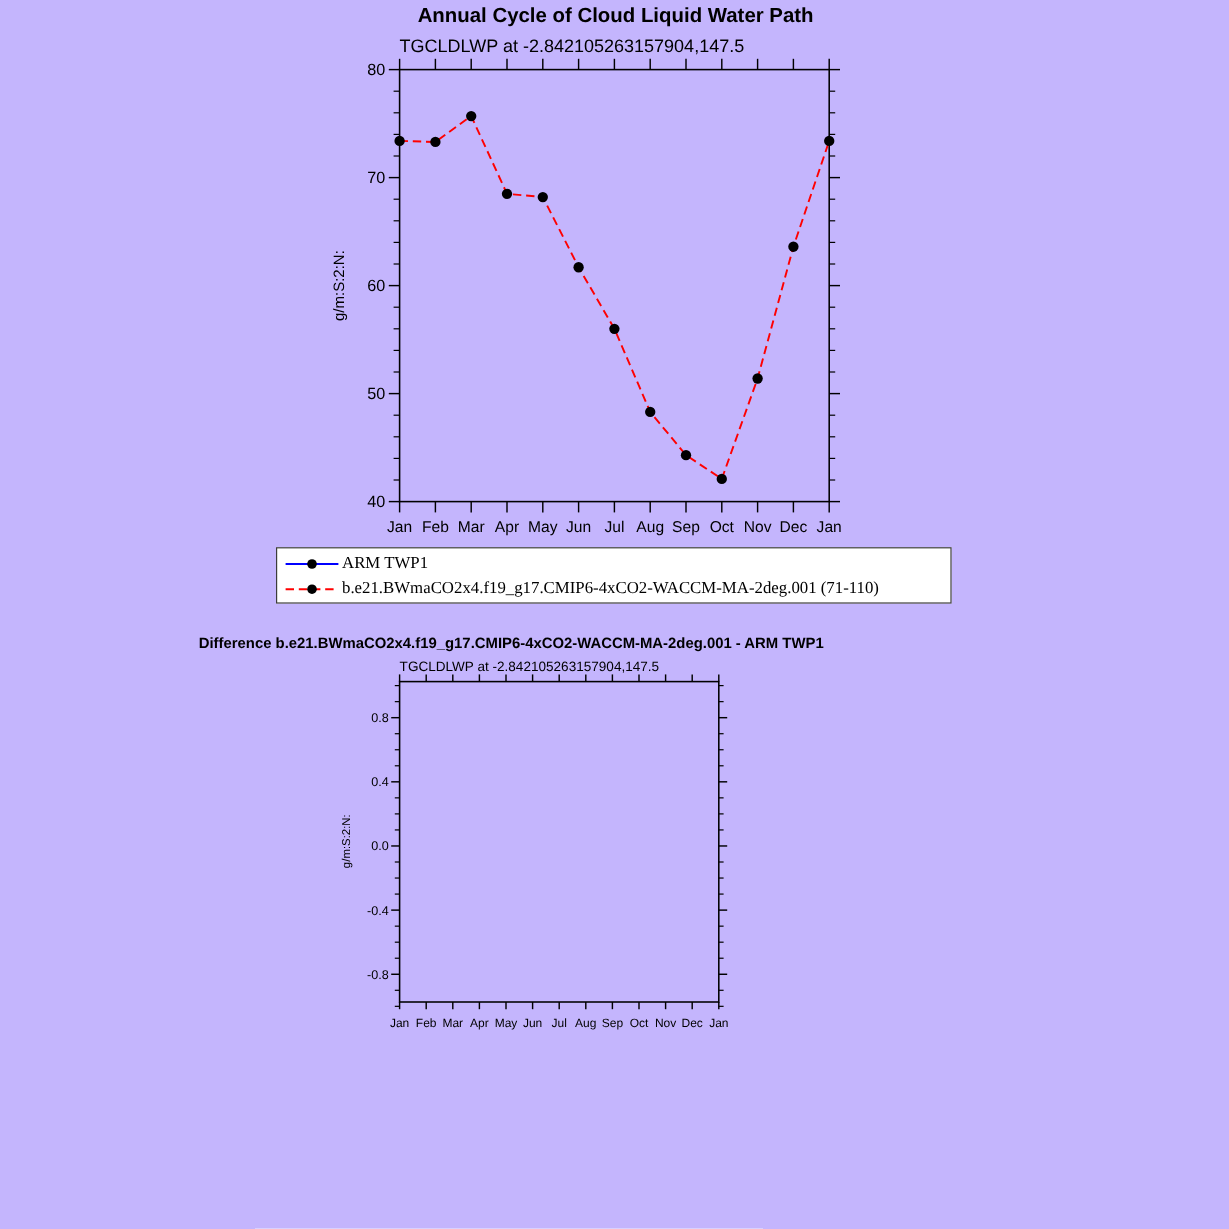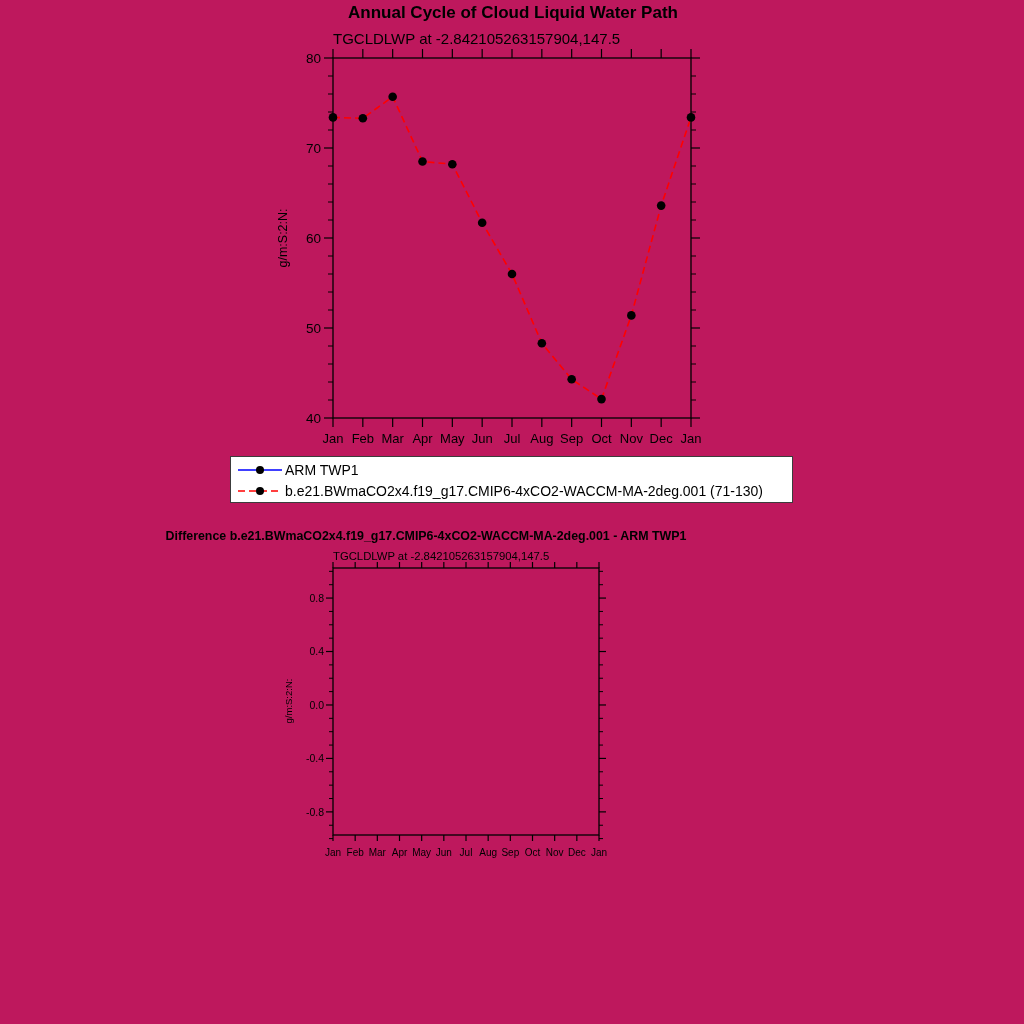--- a/index.html
+++ b/index.html
@@ -1,27 +1,27 @@
 <!DOCTYPE html>
 <html><head>
 <meta charset="utf-8">
 <style>
   html,body{margin:0;padding:0;background:#fff;}
-  .page{position:relative;width:1024px;height:1024px;background:#be185d;
+  .page{position:relative;width:1024px;height:1024px;background:#c4b5fd;
         font-family:"Liberation Sans",sans-serif;color:#000;overflow:hidden;}
   #plots{position:absolute;left:0;top:0;}
   #plots text{font-family:"Liberation Sans",sans-serif;fill:#000;}
   .title1{position:absolute;top:3px;left:513px;transform:translateX(-50%);
           font-size:17px;font-weight:bold;white-space:nowrap;}
   .subtitle1{position:absolute;top:30px;left:333px;font-size:15px;white-space:nowrap;}
   .title2{position:absolute;top:529px;left:426px;transform:translateX(-50%);
           font-size:12.4px;font-weight:bold;white-space:nowrap;}
   .subtitle2{position:absolute;top:550px;left:333px;font-size:11.3px;white-space:nowrap;}
   .legend{position:absolute;left:230px;top:456px;width:563px;height:47px;
-          border:1px solid #3c3c3c;box-sizing:border-box;padding:2px 0 0 6px;background:#fff;}
+          border:1px solid #3c3c3c;box-sizing:border-box;padding:2px 0 0 6px;background:#fff;font-family:Liberation Serif, serif;}
   .lrow{display:flex;align-items:center;height:21px;}
   .lsample{margin-right:2px;flex:0 0 auto;}
   .llabel{font-size:14px;white-space:nowrap;}
 </style>
 </head>
 <body>
 
 <div class="page">
   <div class="title1">Annual Cycle of Cloud Liquid Water Path</div>
   <div class="subtitle1">TGCLDLWP at -2.842105263157904,147.5</div>
@@ -229,19 +229,19 @@
           <line x1="1" y1="8" x2="45" y2="8" stroke="#0000ff" stroke-width="1.6"></line>
           <circle cx="23" cy="8" r="4" fill="#000000"></circle>
         </svg>
         <span class="llabel">ARM TWP1</span>
       </div>
       <div class="lrow">
         <svg class="lsample" width="46" height="16" viewBox="0 0 46 16">
           <line x1="1" y1="8" x2="45" y2="8" stroke="#ff0000" stroke-width="1.6" stroke-dasharray="7,4"></line>
           <circle cx="23" cy="8" r="4" fill="#000000"></circle>
         </svg>
-        <span class="llabel">b.e21.BWmaCO2x4.f19_g17.CMIP6-4xCO2-WACCM-MA-2deg.001 (71-130)</span>
+        <span class="llabel">b.e21.BWmaCO2x4.f19_g17.CMIP6-4xCO2-WACCM-MA-2deg.001 (71-110)</span>
       </div>
     </div>
 
   <div class="title2">Difference b.e21.BWmaCO2x4.f19_g17.CMIP6-4xCO2-WACCM-MA-2deg.001 - ARM TWP1</div>
   <div class="subtitle2">TGCLDLWP at -2.842105263157904,147.5</div>
 </div>
 
 </body></html>

